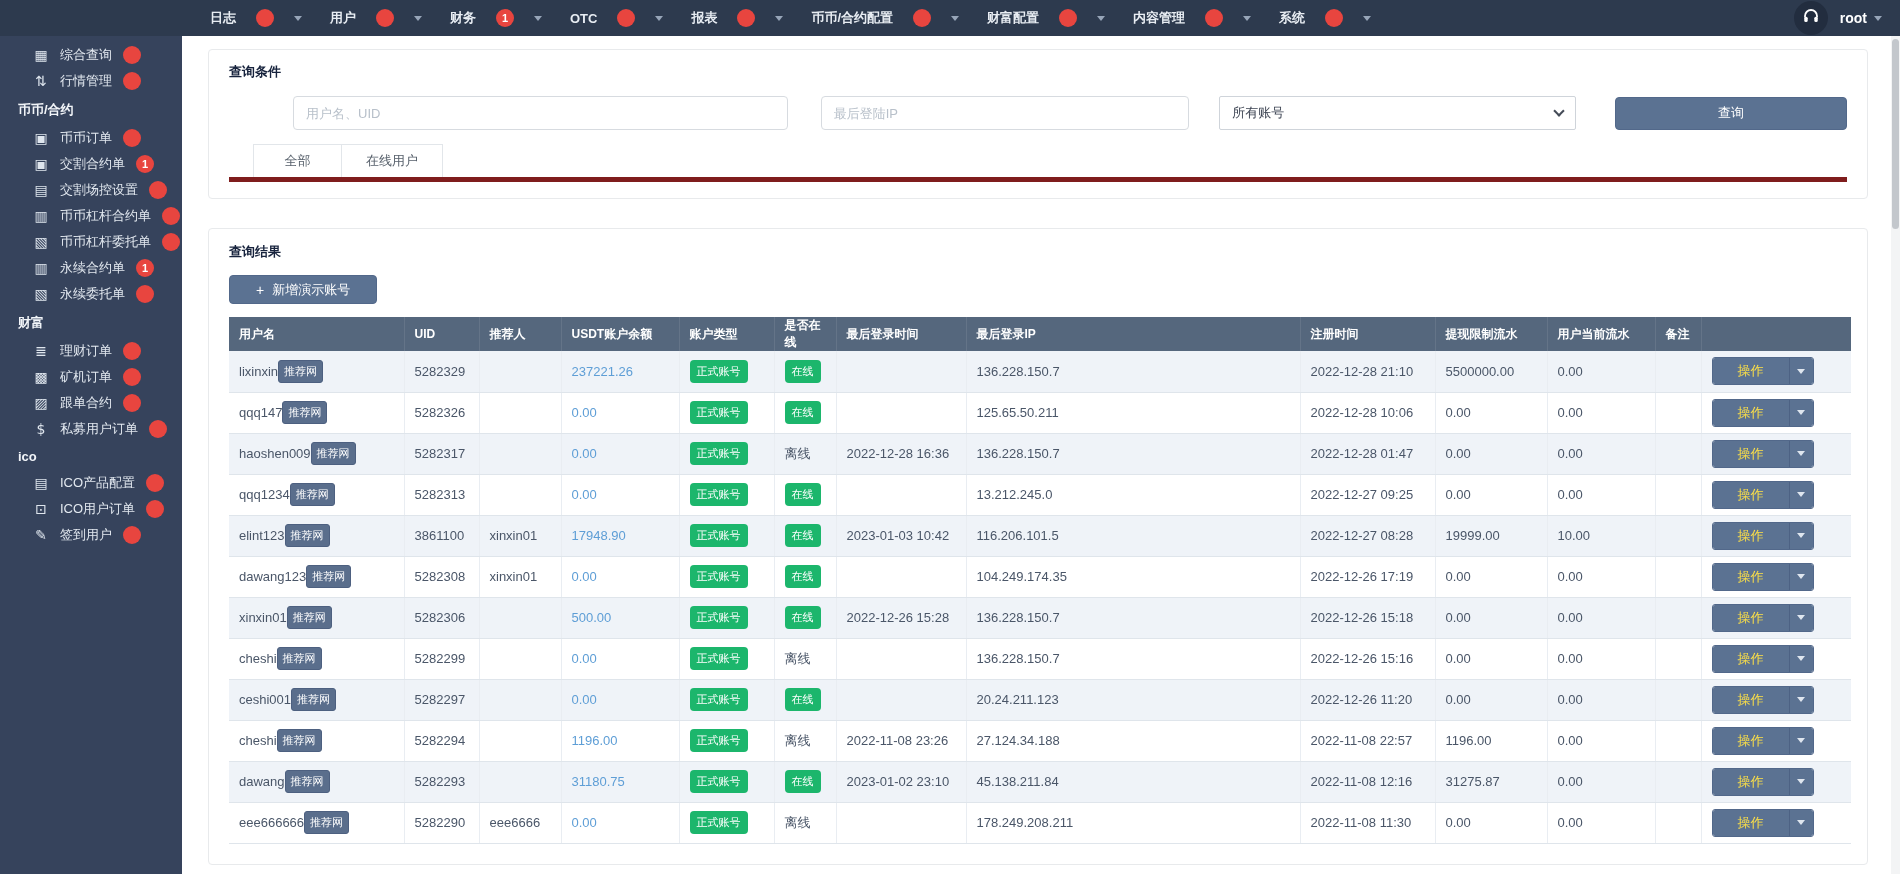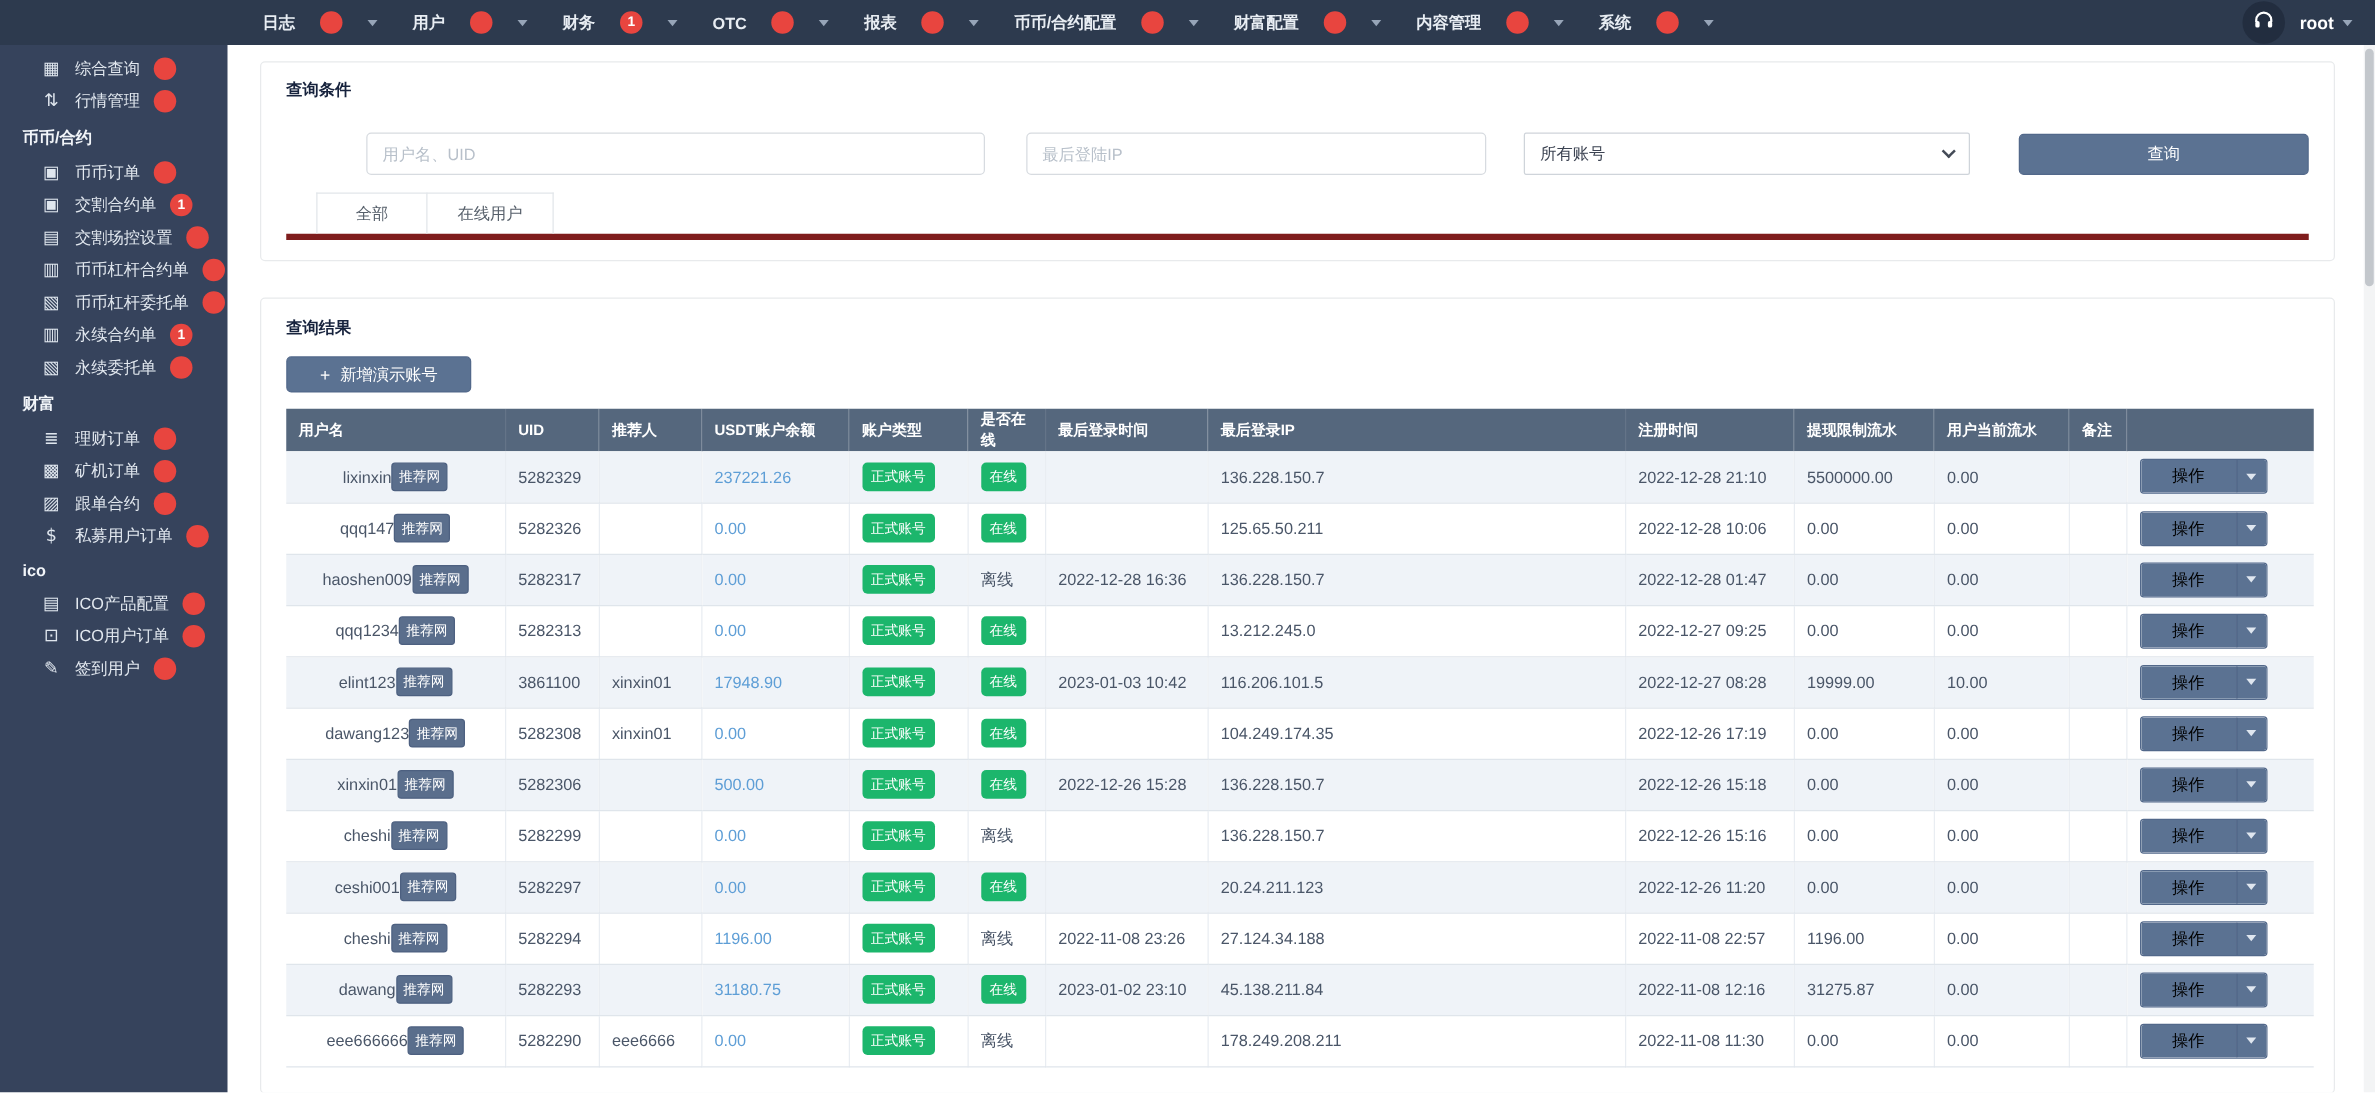--- a/index.html
+++ b/index.html
@@ -41,21 +41,21 @@
   .main { position:absolute; left:182px; top:36px; right:0; bottom:0; background:#fff;
     padding:0 32px 0 26px; overflow:hidden; }
   .page-title-row { display:flex; align-items:center; gap:9px; margin-top:21px; }
   .title-bar { width:4px; height:17px; background:#515a6e; }
   .page-title { font-size:17px; color:#1c2438; font-weight:normal; }
 
   .card { border:1px solid #e8eaec; border-radius:4px; background:#fff; }
   .query-card { margin-top:13px; padding:13px 20px 0 20px; }
   .card-title { font-size:13px; font-weight:bold; color:#17233d; }
 
-  .query-row { display:flex; align-items:center; margin:25px 0 0 24px;padding-left:40px; }
+  .query-row { display:flex; align-items:center; margin:15px 0 0 24px;padding-left:40px; }
   .q-input { height:34px; border:1px solid #d7dbe0; border-radius:4px; font-size:13px;
     color:#495060; padding:0 12px; outline:none; font-family:inherit; }
   .q-input::placeholder { color:#b8c0ca; }
   .input-username { width:505px; }
   .input-ip { width:376px; margin-left:33px; }
   .q-select { width:364px; height:34px; border:1px solid #cfd4da; border-radius:2px;
     margin-left:30px; display:flex; align-items:center; justify-content:space-between;
     padding:0 12px; font-size:13px; color:#3c4352; cursor:pointer; background:#fff; }
   .chevron { width:8px; height:8px; border-right:2px solid #444b57; border-bottom:2px solid #444b57;
     transform:rotate(45deg); margin-top:-4px; }
@@ -82,30 +82,30 @@
   .user-table td { height:41px; font-size:13px; color:#4a5668; padding:0 10px;
     border-bottom:1px solid #dfe5eb; border-right:1px solid #e9edf2; overflow:hidden;
     white-space:nowrap; }
   .user-table td:last-child, .user-table th:last-child { border-right:none; }
   tr.striped td { background:#eff3f8; }
   .col-user{width:175px;} .col-uid{width:75px;} .col-ref{width:82px;} .col-bal{width:118px;}
   .col-type{width:95px;} .col-online{width:62px;} .col-ltime{width:130px;} .col-ip{width:auto;}
   .col-reg{width:135px;} .col-wflow{width:112px;} .col-cflow{width:108px;} .col-remark{width:46px;}
   .col-action{width:150px;}
 
-  .user-cell { display:flex; align-items:center; justify-content:center; }
+  .user-cell { display:flex; align-items:center; justify-content:flex-start; }
   .ref-badge { background:#5a6e8c; border:1px solid #4d6080; color:#fff; font-size:11px;
     border-radius:3px; padding:3px 5px; cursor:pointer; font-family:inherit; }
   .balance-link { color:#5e9ed6; cursor:pointer; text-decoration:none; }
   .green-badge { display:inline-block; background:#1cb66c; color:#fff; font-size:11px;
     border-radius:4px; padding:4px 7px; }
   .offline-text { color:#4a5668; }
   .action-group { display:inline-flex; height:28px; border-radius:3px; overflow:hidden;
     border:1px solid #52688a; }
-  .action-main { background:#5b7292; color:#000000; border:none; font-size:13px; width:76px;
+  .action-main { background:#5b7292; color:#fde047; border:none; font-size:13px; width:76px;
     cursor:pointer; font-family:inherit; }
   .action-caret { background:#5b7292; border:none; border-left:1px solid #4d6284; width:24px;
     display:flex; align-items:center; justify-content:center; cursor:pointer; }
   .action-caret .caret { border-top-color:#dfe6ef; }
 
   
   .page-scrollbar { position:absolute; right:0; top:36px; bottom:0; width:9px;
     background:#f3f4f5; z-index:6; }
   .page-scrollbar .thumb { position:absolute; top:3px; left:1px; width:7px; height:190px;
     border-radius:4px; background:#c3c7cc; cursor:pointer; }

